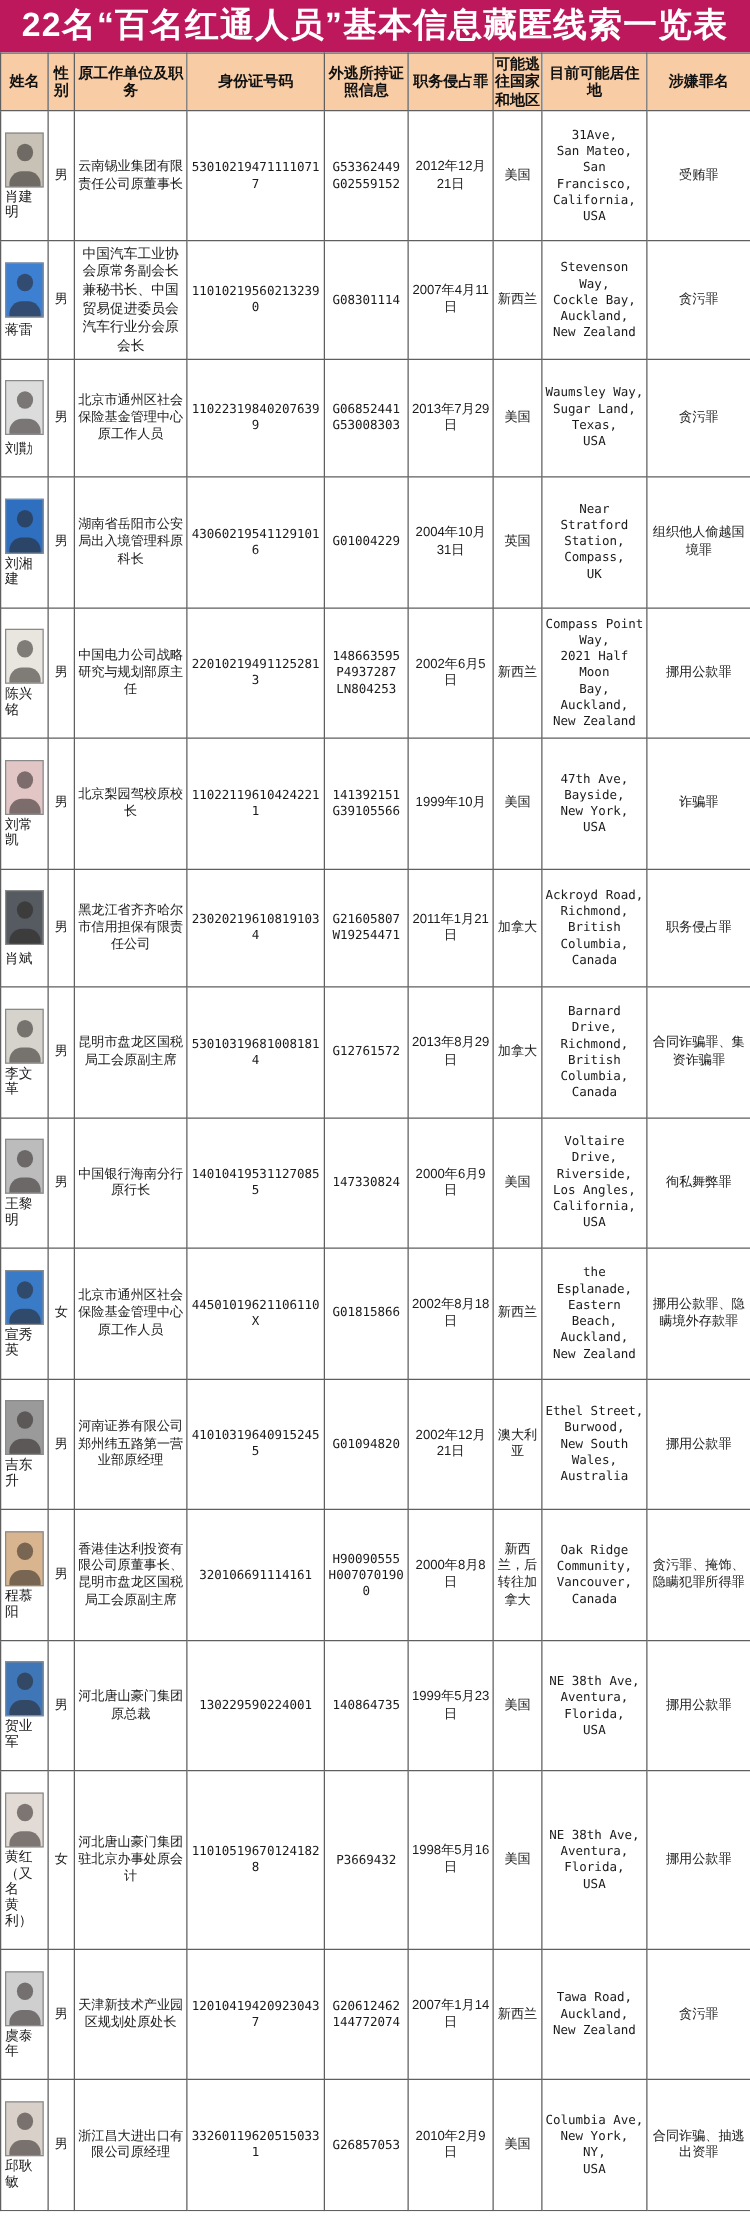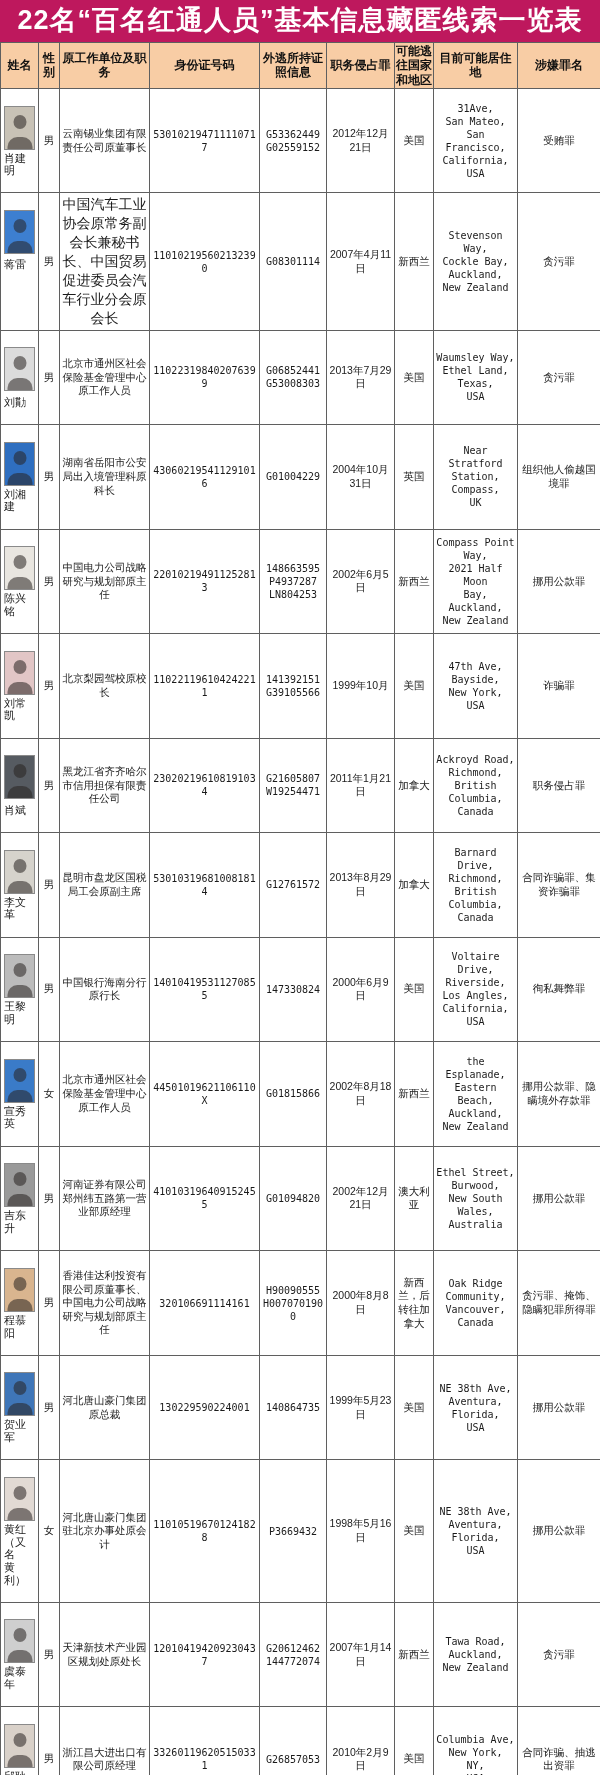--- a/index.html
+++ b/index.html
@@ -13,21 +13,21 @@
 
   
   table{border-collapse:collapse;table-layout:fixed;width:600px;background:#ffffff;}
   th,td{border:1px solid #5f5f5f;overflow:hidden;}
   thead th{background:#f8cda5;color:#111;font-size:12px;font-weight:bold;height:40px;
            text-align:center;vertical-align:middle;padding:1px;line-height:1.2;}
   tbody td{font-size:10.5px;text-align:center;vertical-align:middle;padding:2px 1px;
            line-height:1.3;white-space:pre-line;word-wrap:break-word;}
   td.mono{font-family:"DejaVu Sans Mono","Liberation Mono",monospace;font-size:10px;}
   td.work{font-size:10.5px;margin-top:36px;}
-  td.work.small{font-size:14px;line-height:1.35;}
+  td.work.small{font-size:11px;line-height:1.35;}
   td.name-cell{vertical-align:top;padding:2px;}
   .name-wrap{display:flex;flex-direction:column;height:100%;min-height:62px;justify-content:space-between;align-items:stretch;}
   .photo{width:29px;height:42px;margin:1px auto 2px auto;position:relative;border:1px solid #8a8a8a;overflow:hidden;}
   .photo .head{position:absolute;left:50%;top:8px;transform:translateX(-50%);width:13px;height:14px;border-radius:50%;background:rgba(40,35,32,0.55);}
   .photo .torso{position:absolute;left:50%;bottom:-4px;transform:translateX(-50%);width:25px;height:16px;border-radius:10px 10px 0 0;background:rgba(40,35,32,0.55);}
   .name-label{font-size:11px;text-align:left;line-height:1.15;padding-left:1px;}
 </style>
 </head>
 <body>
 
@@ -121,21 +121,21 @@
       </div>
     </td>
     <td>男</td>
     <td class="work">北京市通州区社会保险基金管理中心原工作人员</td>
     <td class="mono">110223198402076399</td>
     <td class="mono">G06852441
 G53008303</td>
     <td>2013年7月29日</td>
     <td>美国</td>
     <td class="mono">Waumsley Way,
-Ethel Land,
+Sugar Land,
 Texas,
 USA</td>
     <td>贪污罪</td>
   </tr>
 
   <tr>
     <td class="name-cell">
       <div class="name-wrap">
         <div class="photo" style="background: rgb(47, 111, 192);">
           <div class="head"></div>
@@ -331,21 +331,21 @@
     <td class="name-cell">
       <div class="name-wrap">
         <div class="photo" style="background: rgb(217, 181, 143);">
           <div class="head"></div>
           <div class="torso"></div>
         </div>
         <div class="name-label">程慕阳</div>
       </div>
     </td>
     <td>男</td>
-    <td class="work">香港佳达利投资有限公司原董事长、中国电力公司战略研究与规划部原主任</td>
+    <td class="work">香港佳达利投资有限公司原董事长、昆明市盘龙区国税局工会原副主席</td>
     <td class="mono">320106691114161</td>
     <td class="mono">H90090555
 H0070701900</td>
     <td>2000年8月8日</td>
     <td>新西兰，后转往加拿大</td>
     <td class="mono">Oak Ridge
 Community,
 Vancouver,
 Canada</td>
     <td>贪污罪、掩饰、隐瞒犯罪所得罪</td>

